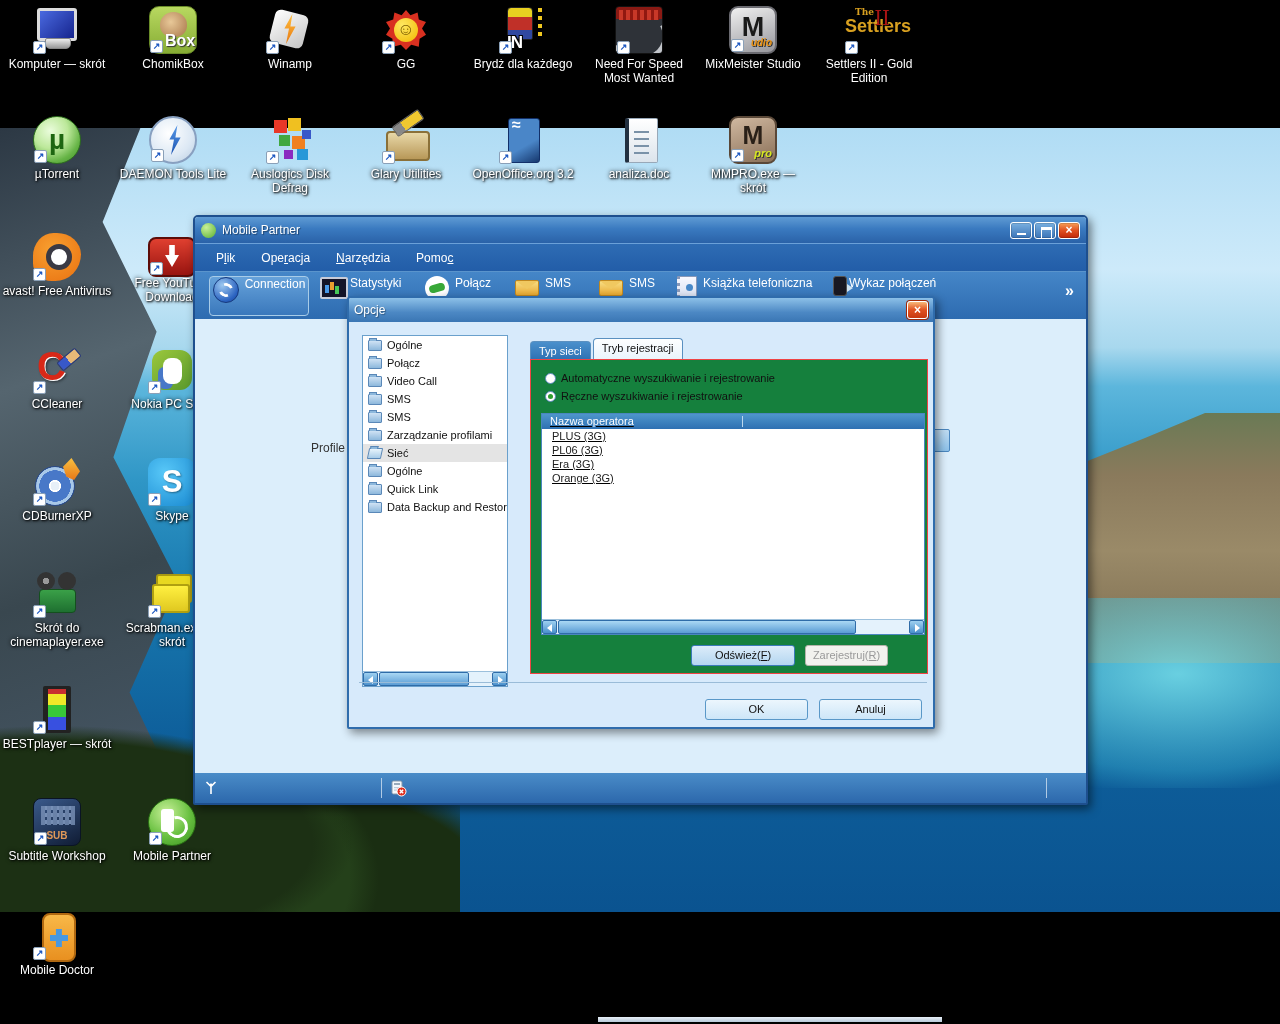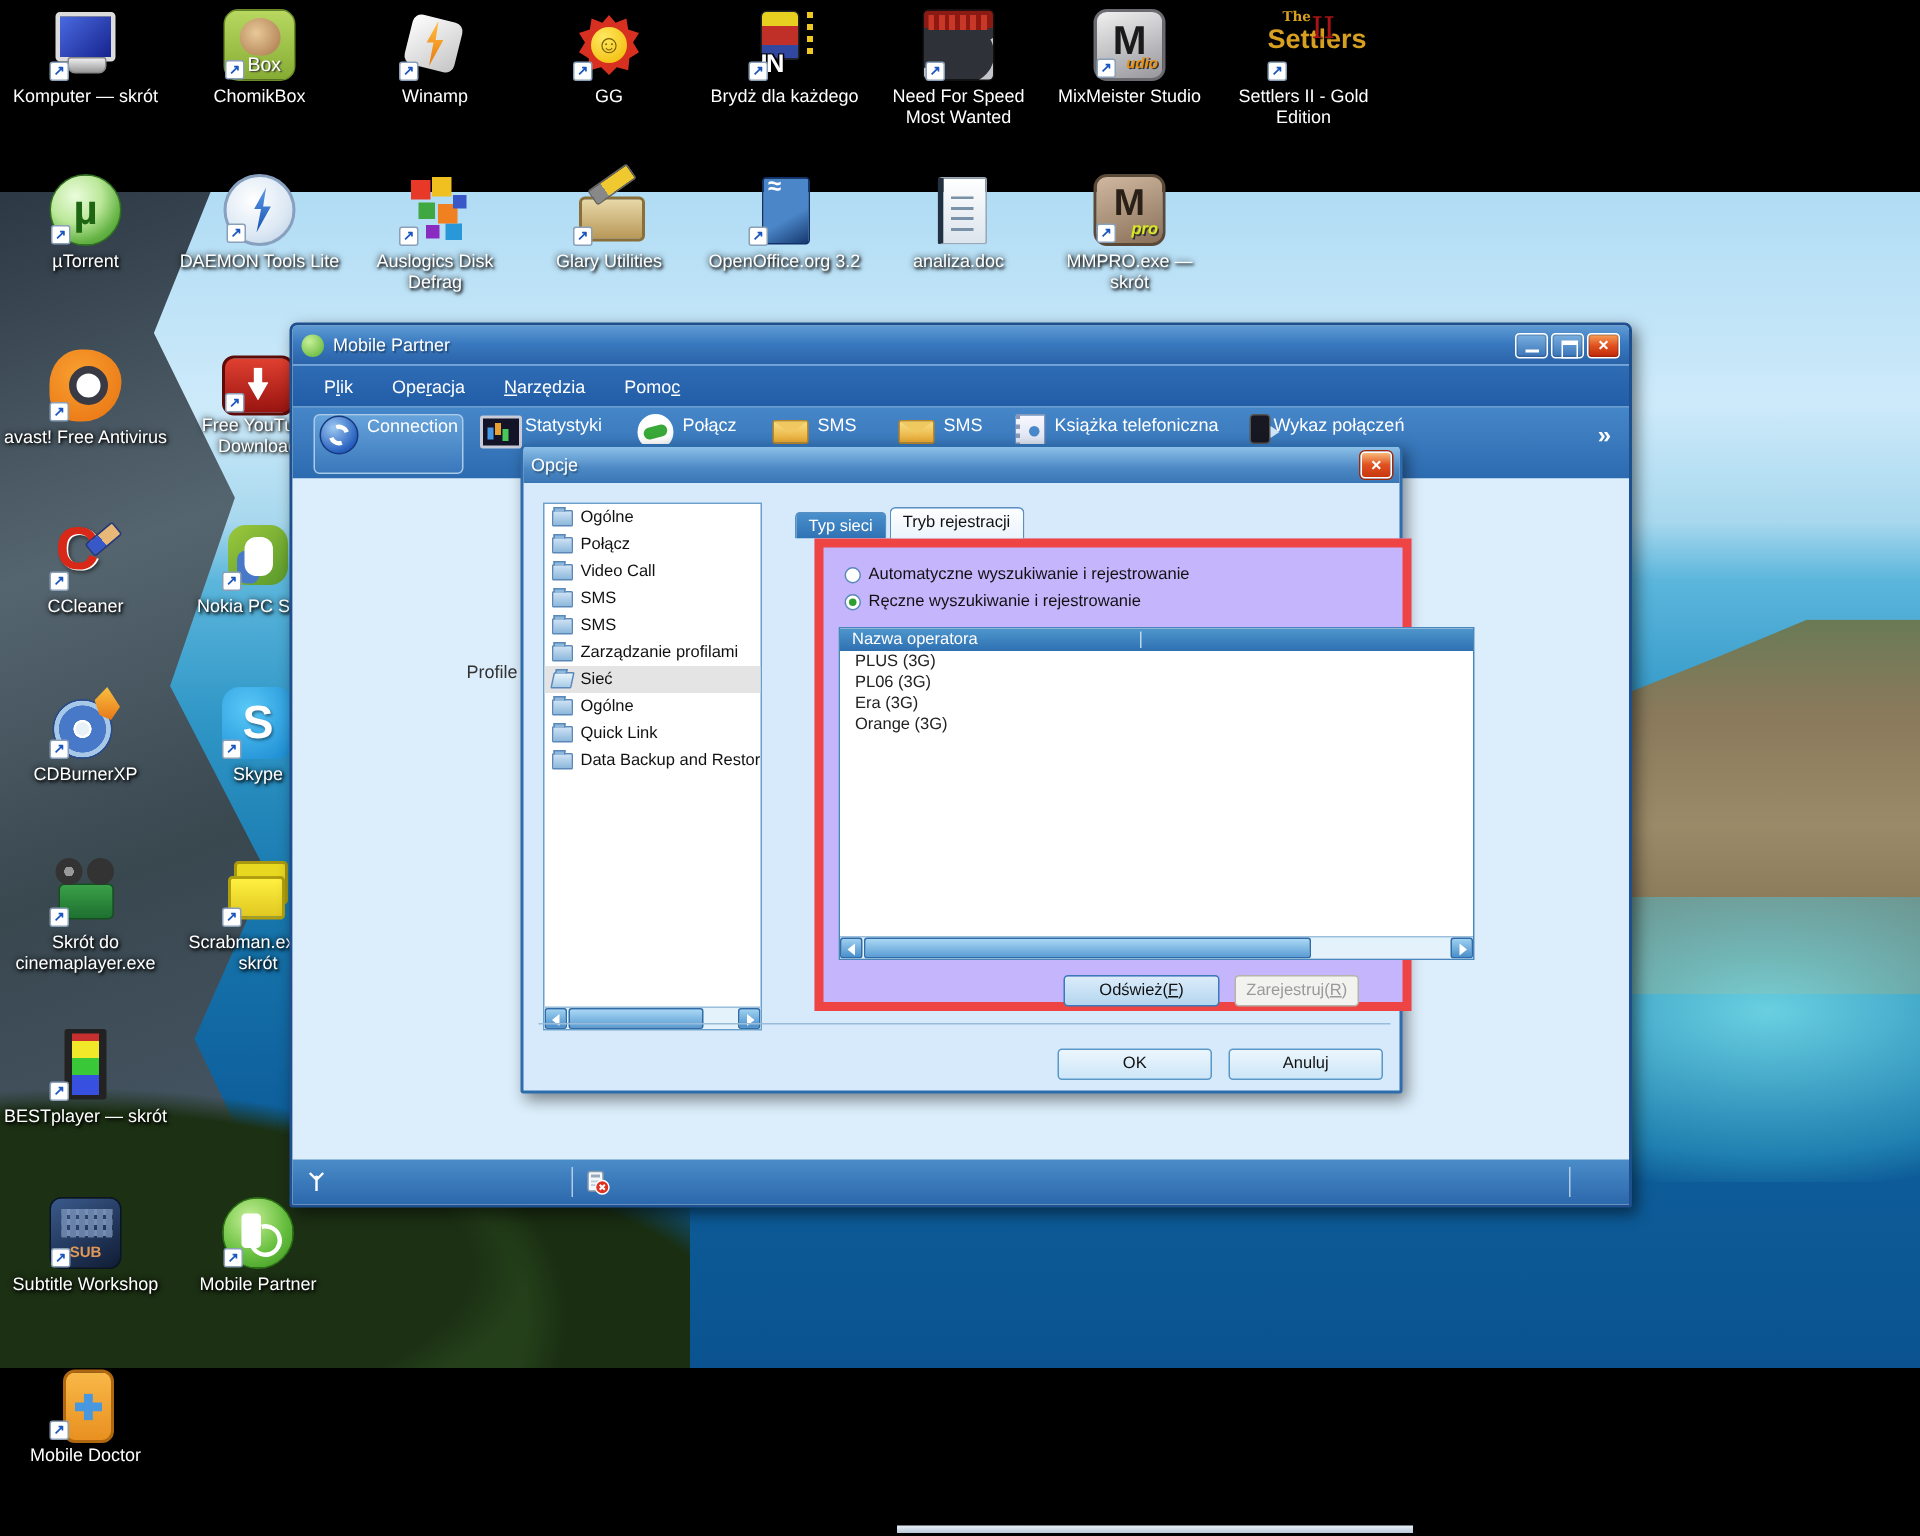--- a/index.html
+++ b/index.html
@@ -38,21 +38,21 @@
 
   .i-computer::before { content:""; position:absolute; left:4px; top:2px; width:34px; height:27px;
         background:linear-gradient(135deg,#4a6ae0,#16248e); border:3px solid #dcdcdc; border-radius:3px;
         box-shadow:1px 1px 2px rgba(0,0,0,.6); }
   .i-computer::after { content:""; position:absolute; left:12px; top:32px; width:24px; height:9px;
         background:linear-gradient(#eee,#9a9a9a); border-radius:2px 2px 5px 5px; border:1px solid #888; }
 
   .i-chomik { background:linear-gradient(180deg,#b8d860,#86ac34); border-radius:10px; border:1px solid #6a8c28; }
   .i-chomik::before { content:""; position:absolute; left:10px; top:5px; width:27px; height:25px;
         background:radial-gradient(circle at 40% 40%,#e8c898,#a8764a); border-radius:50% 50% 45% 45%; }
-  .art-chomik { left:15px; bottom:3px; color:#fff; font-weight:normal; font-size:13px; text-shadow:1px 1px 1px #333; }
+  .art-chomik { left:15px; bottom:3px; color:#fff; font-weight:bold; font-size:16px; text-shadow:1px 1px 1px #333; }
 
   .i-winamp::before { content:""; position:absolute; left:6px; top:6px; width:34px; height:34px;
         background:linear-gradient(135deg,#fff,#c4c4c4); border-radius:6px; transform:rotate(14deg);
         box-shadow:1px 2px 3px rgba(0,0,0,.6); }
   .i-winamp::after { content:""; position:absolute; left:14px; top:8px; width:20px; height:30px;
         background:linear-gradient(#ffc040,#e87810);
         clip-path:polygon(62% 0,22% 48%,45% 48%,30% 100%,78% 42%,52% 42%); }
 
   .i-gg::before { content:""; position:absolute; left:4px; top:4px; width:40px; height:40px; background:#d83020;
         clip-path:polygon(50% 0,61% 13%,79% 6%,82% 24%,100% 30%,90% 46%,100% 62%,84% 72%,82% 92%,63% 87%,50% 100%,37% 87%,18% 92%,16% 72%,0 62%,10% 46%,0 30%,18% 24%,21% 6%,39% 13%); }
@@ -278,30 +278,30 @@
          border-top:4px solid transparent; border-bottom:4px solid transparent; }
   .sb-left { left:0; } .sb-left::after { border-right:5px solid #fff; }
   .sb-right { right:0; } .sb-right::after { border-left:5px solid #fff; left:5px; }
   .sb-thumb { position:absolute; top:0; height:14px; background:linear-gradient(#aad8f4,#5a9cd4);
          border:1px solid #2f6ca8; border-radius:2px; }
   .tabs { position:absolute; left:181px; top:40px; display:flex; align-items:flex-end; }
   .tab { font-size:11px; padding:3px 8px; border:1px solid #5a90c0; border-bottom:none;
          border-radius:4px 4px 0 0; margin-right:2px; }
   .tab.inactive { background:linear-gradient(#4a90cc,#2f72b4); color:#fff; height:18px; }
   .tab.active { background:linear-gradient(#fdfeff,#eaf4fc); color:#111; height:21px; position:relative; z-index:2; }
-  .tabpage { position:absolute; left:194px; top:61px; width:398px; height:315px;
-         border:6px solid #ef4444; background:#c4b5fd; }
+  .tabpage { position:absolute; left:181px; top:61px; width:398px; height:315px;
+         border:1px solid #ef4444; background:#15803d; }
   .radio-row { position:absolute; left:14px; display:flex; align-items:center; gap:5px;
          font-size:11px; color:#111; }
   .rdot { width:11px; height:11px; border-radius:50%; background:#fff; border:1px solid #5a88b8;
          position:relative; flex:none; }
   .rdot.on::after { content:""; position:absolute; left:2px; top:2px; width:5px; height:5px;
          border-radius:50%; background:#2f9e2f; }
-  .oplist { position:absolute; left:10px; top:53px; width:424px; height:222px; background:#fff;
-         border:1px solid #4a86be; overflow:hidden; }
+  .oplist { position:absolute; left:10px; top:53px; width:384px; height:222px; background:#fff;
+         border:1px solid #4a86be; overflow:hidden;text-decoration:underline; }
   .ophead { height:15px; background:linear-gradient(#4e96cc,#2e70b2); color:#fff; font-size:11px;
          line-height:15px; padding-left:8px; position:relative; }
   .ophead::after { content:""; position:absolute; left:200px; top:2px; width:1px; height:11px; background:#bcd8ee; }
   .oprow { font-size:11px; color:#222; height:14px; line-height:14px; padding-left:10px; }
   .dbtn { position:absolute; height:21px; font-size:11px; text-align:center; line-height:19px;
          border-radius:3px; }
   .btn-refresh { left:160px; top:285px; width:104px; background:linear-gradient(#dcecfa,#b4d6f0);
          border:1px solid #3a7ab8; color:#111; }
   .btn-register { left:274px; top:285px; width:83px; background:#f2f2ee; border:1px solid #b4b4aa; color:#9a9a9a; }
   .dlg-sep { position:absolute; left:10px; top:384px; width:568px; height:1px; background:#9abcd8; }

